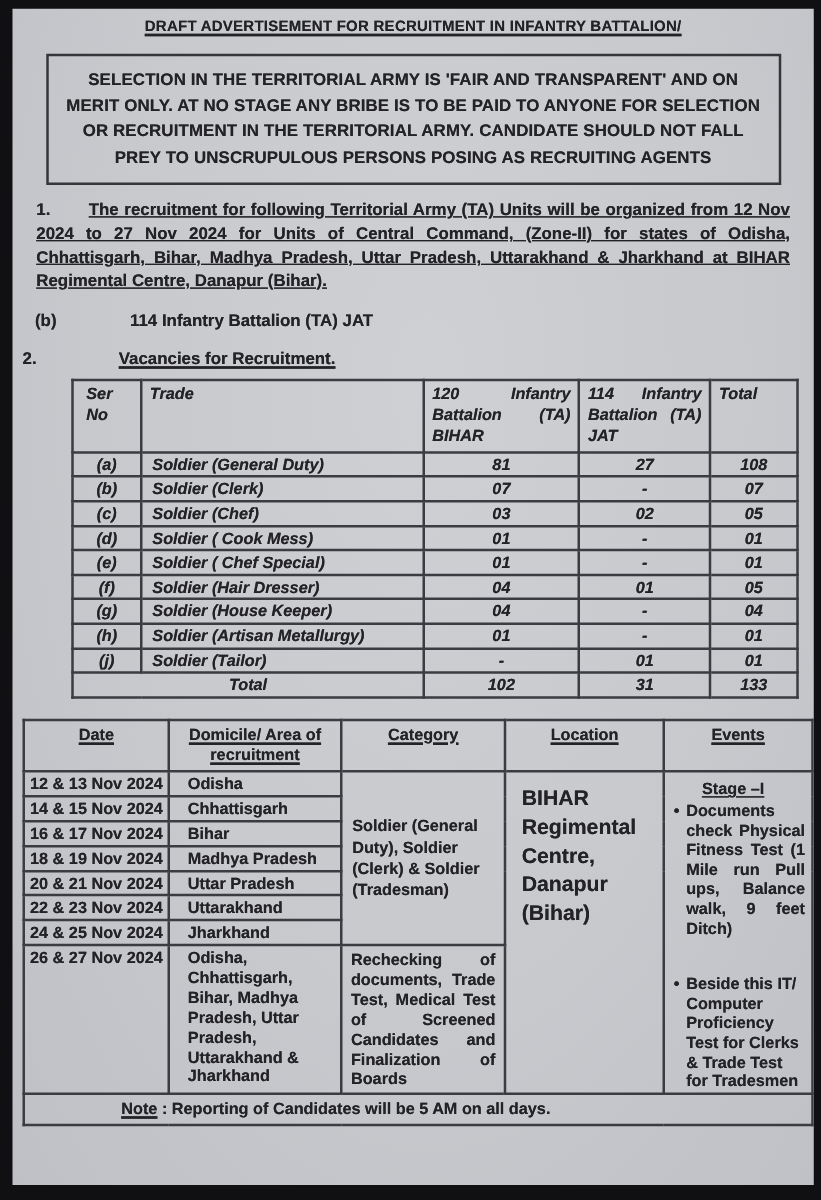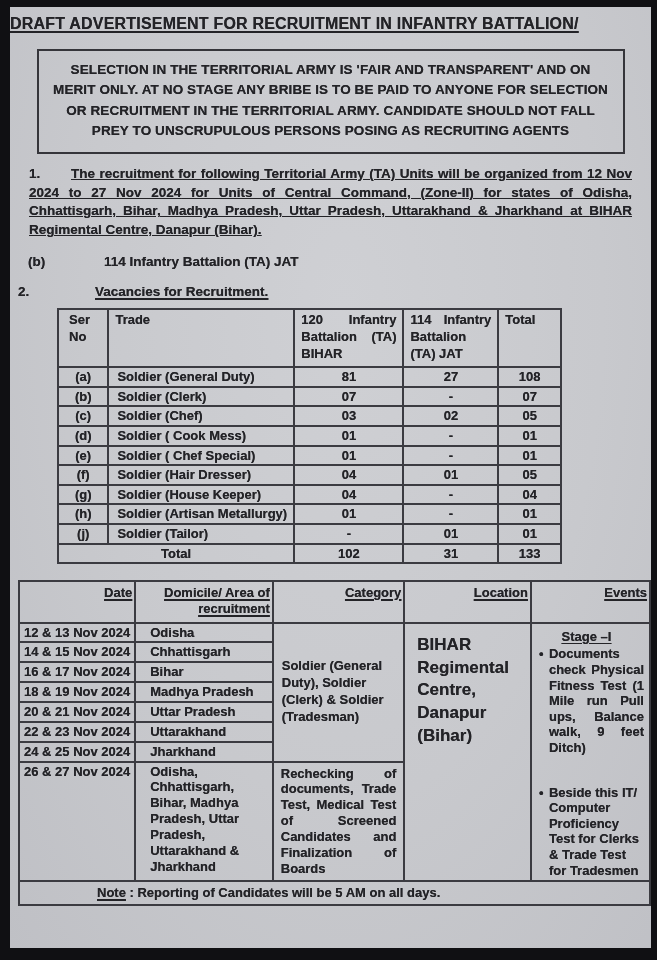--- a/index.html
+++ b/index.html
@@ -10,47 +10,47 @@
     font-weight:700;
     color:#232327;
   }
   .frame { position:relative; width:657px; height:960px; background:#101013; }
   .page {
     position:absolute; left:10px; top:7px; width:641px; height:941px;
     background:radial-gradient(ellipse at 52% 32%, #cfd0d4 0%, #c8c9cd 55%, #bfc0c5 100%);
     overflow:hidden;
     text-shadow:0 0 .5px rgba(25,25,30,.75);
   }
-  .title { text-align:left; font-size:16px; letter-spacing:.2px; margin-top:6px; line-height:1.35; }
+  .title { text-align:center; font-size:12px; letter-spacing:.2px; margin-top:6px; line-height:1.35; }
   .title div { text-decoration:underline; text-underline-offset:2px; text-decoration-thickness:1.5px; }
   .notice {
     width:588px; margin:14px auto 0; border:2px solid #35353a;
     padding:9px 12px 10px; text-align:center; font-size:13.5px; line-height:1.52;
     letter-spacing:.1px;
   }
   .para { margin:11px 19px 0; font-size:13.5px; line-height:1.4; text-align:justify;text-decoration:underline; }
   .para .num { display:inline-block; width:42px; }
   .units { margin:13px 0 0 18px; font-size:13.5px; }
   .unit-row { line-height:1.28; }
   .unit-row .lbl { display:inline-block; width:76px; }
   .sec-head { margin:14px 0 0 8px; font-size:13.5px; }
   .sec-head .num { display:inline-block; width:38px; }
   .sec-head .ul, u.hd { text-decoration:underline; text-underline-offset:2px; text-decoration-thickness:1.5px;margin-left:39px; }
   table { border-collapse:collapse; }
   td,th { border:2px solid #3b3b41; font-size:13px; color:#232327; }
-  .vtab { margin:9px 0 16px 47px; width:505px; }
+  .vtab { margin:9px 0 16px 47px; width:582px;font-style:italic; }
   .vtab th { padding:2px 6px 3px; text-align:left; vertical-align:top; line-height:1.3; }
   .vtab th.c-ser { text-align:left; padding-left:10px; }
   .vtab th.c-120, .vtab th.c-114 { text-align:justify; text-align-last:left; }
   .vtab td { padding:1px 4px; height:19px; line-height:1.2; }
   .vtab td.ctr { text-align:center; }
   .vtab td.trade { padding-left:8px; }
   .vtab td.tot-lbl { text-align:center; }
   .stab { margin:9px 0 0 8px; width:633px; font-size:12.5px; }
-  .stab th { padding:3px 2px 4px; vertical-align:top; text-align:right; line-height:1.25;
+  .stab th { padding:3px 2px 4px; vertical-align:top; text-align:center; line-height:1.25;
              text-decoration:underline; text-underline-offset:2px; text-decoration-thickness:1.5px; }
   .stab td { padding:1px 4px; line-height:1.22; }
   .stab td.date { text-align:right; white-space:nowrap; height:18px; }
   .stab td.area { padding-left:14px; }
   .stab td.cat-main { vertical-align:middle; padding:2px 8px; line-height:1.3; }
   .stab td.cat-final { vertical-align:top; padding:3px 7px; text-align:justify; line-height:1.22; }
   .stab td.loc { vertical-align:top; padding:10px 21px 0 12px; font-size:17px; line-height:1.35; }
   .stab td.events { vertical-align:top; padding:4px 5px 0 7px; }
   .stage { text-align:center; text-decoration:underline; text-underline-offset:2px; margin:1px 10px 2px 0; }
   .bullet { position:relative; padding-left:10px; text-align:justify; line-height:1.2; }

